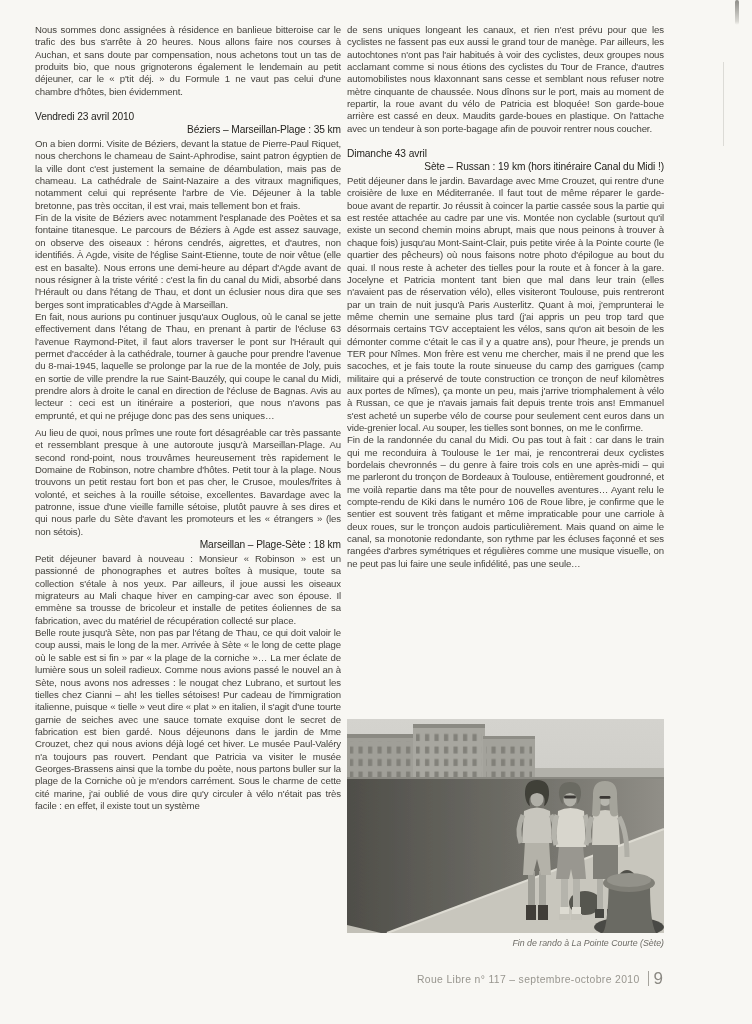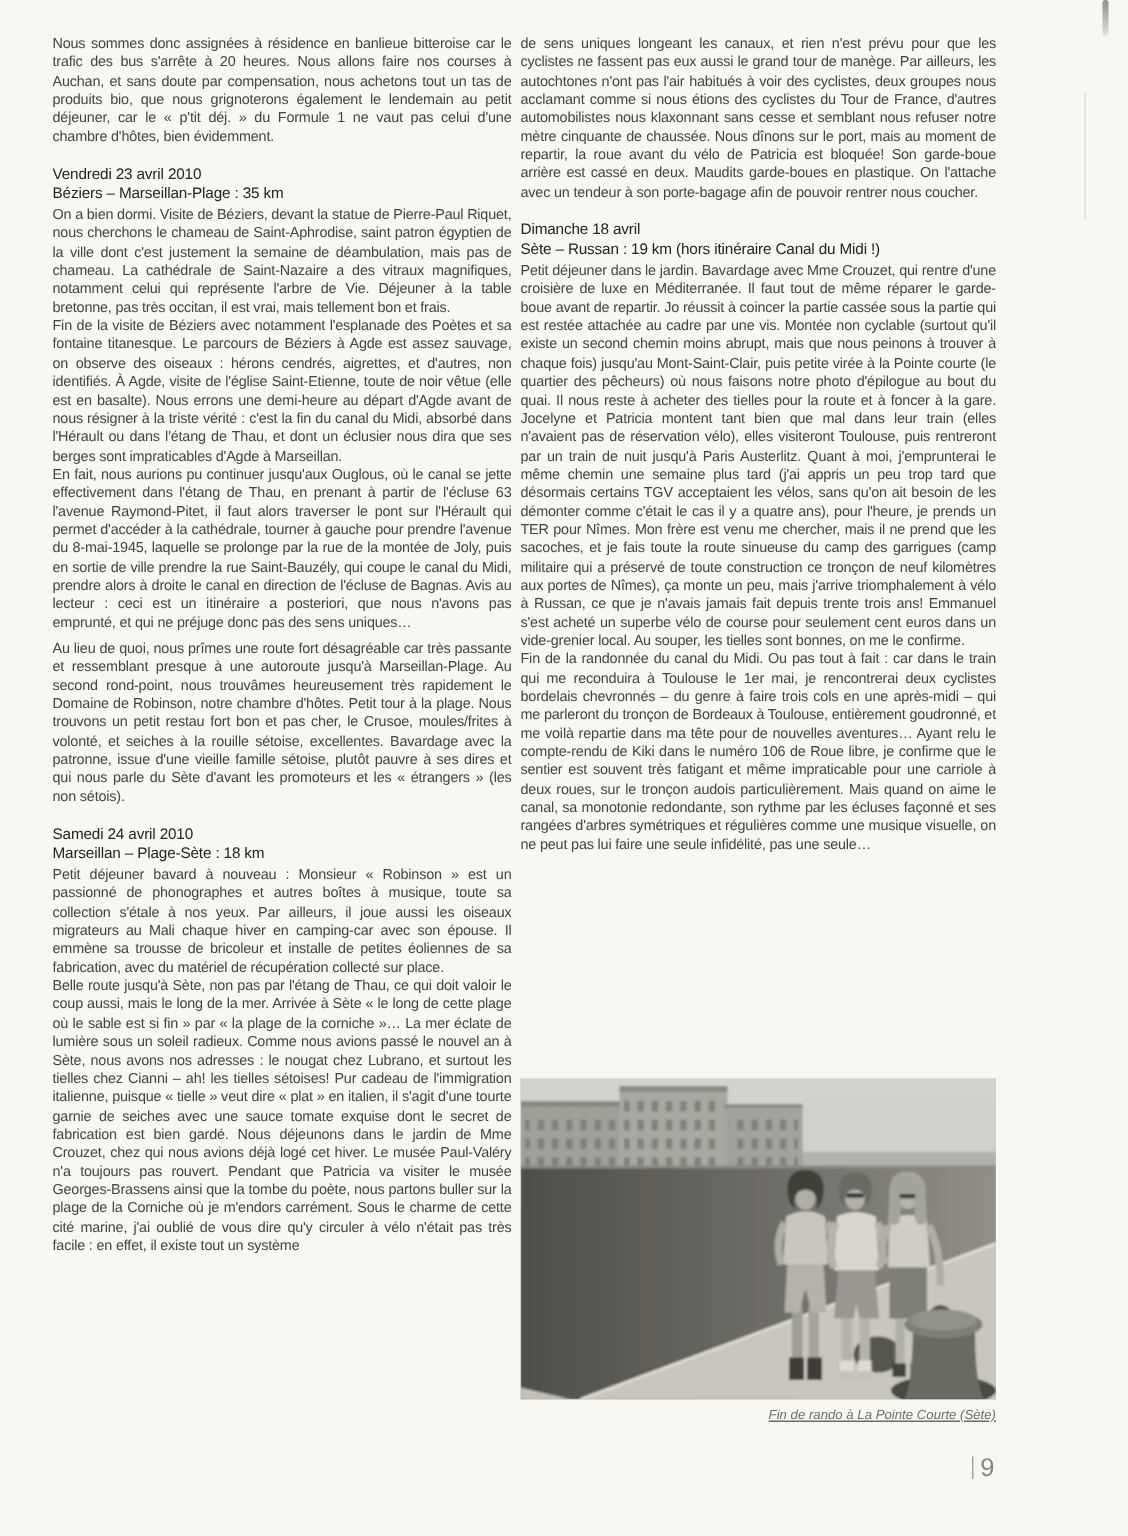--- a/index.html
+++ b/index.html
@@ -12,29 +12,29 @@
   .col{position:absolute;top:24px;overflow:hidden;}
   .col-left{left:35px;width:306px;height:918px;}
   .col-right{left:347px;width:317px;height:672px;}
   p.body{
     margin:0;font-size:9.6px;line-height:12.35px;letter-spacing:-0.12px;
     text-align:justify;hyphens:auto;-webkit-hyphens:auto;color:#45433e;
   }
   p.body.gap{margin-top:5px;}
   h3{margin:0;font-size:10.2px;line-height:13px;letter-spacing:-0.1px;color:#24231f;font-weight:normal;}
   h3.h-date{margin-top:12px;}
-  h3.h-route{margin-bottom:2px;}
+  h3.h-route{margin-bottom:2px;text-align:right;}
   .photo{
     position:absolute;left:347px;top:719px;width:317px;height:214px;
     overflow:hidden;background:#c7c6c1;
   }
   .photo svg{display:block;}
   .caption{
     position:absolute;left:347px;top:938px;width:317px;
-    text-align:right;font-style:italic;font-size:8.8px;color:#6e6c66;letter-spacing:0;text-decoration:underline;
+    text-align:right;font-style:italic;font-size:8.8px;color:#6e6c66;letter-spacing:0;
   }
   .footer{
     position:absolute;top:971px;right:89px;
     display:flex;align-items:flex-end;
   }
   .footer-title{font-size:10.4px;color:#98968f;letter-spacing:0.35px;line-height:15px;}
   .footer-sep{width:1px;height:15px;background:#a6a49d;margin:0 5px 1px 8px;}
   .footer-page{font-size:17px;color:#8b8983;line-height:16px;}
   .artifact-top{
     position:absolute;left:735px;top:0;width:4px;height:25px;border-radius:2px;
@@ -48,29 +48,28 @@
 <body>
 
 <div class="col col-left">
   <p class="body">Nous sommes donc assignées à résidence en banlieue bitteroise car le trafic des bus s'arrête à 20 heures. Nous allons faire nos courses à Auchan, et sans doute par compensation, nous achetons tout un tas de produits bio, que nous grignoterons également le lendemain au petit déjeuner, car le « p'tit déj. » du Formule 1 ne vaut pas celui d'une chambre d'hôtes, bien évidemment.</p>
   <h3 class="h-date">Vendredi 23 avril 2010</h3>
   <h3 class="h-route">Béziers – Marseillan-Plage : 35 km</h3>
   <p class="body">On a bien dormi. Visite de Béziers, devant la statue de Pierre-Paul Riquet, nous cherchons le chameau de Saint-Aphrodise, saint patron égyptien de la ville dont c'est justement la semaine de déambulation, mais pas de chameau. La cathédrale de Saint-Nazaire a des vitraux magnifiques, notamment celui qui représente l'arbre de Vie. Déjeuner à la table bretonne, pas très occitan, il est vrai, mais tellement bon et frais.</p>
   <p class="body">Fin de la visite de Béziers avec notamment l'esplanade des Poètes et sa fontaine titanesque. Le parcours de Béziers à Agde est assez sauvage, on observe des oiseaux : hérons cendrés, aigrettes, et d'autres, non identifiés. À Agde, visite de l'église Saint-Etienne, toute de noir vêtue (elle est en basalte). Nous errons une demi-heure au départ d'Agde avant de nous résigner à la triste vérité : c'est la fin du canal du Midi, absorbé dans l'Hérault ou dans l'étang de Thau, et dont un éclusier nous dira que ses berges sont impraticables d'Agde à Marseillan.</p>
   <p class="body">En fait, nous aurions pu continuer jusqu'aux Ouglous, où le canal se jette effectivement dans l'étang de Thau, en prenant à partir de l'écluse 63 l'avenue Raymond-Pitet, il faut alors traverser le pont sur l'Hérault qui permet d'accéder à la cathédrale, tourner à gauche pour prendre l'avenue du 8-mai-1945, laquelle se prolonge par la rue de la montée de Joly, puis en sortie de ville prendre la rue Saint-Bauzély, qui coupe le canal du Midi, prendre alors à droite le canal en direction de l'écluse de Bagnas. Avis au lecteur : ceci est un itinéraire a posteriori, que nous n'avons pas emprunté, et qui ne préjuge donc pas des sens uniques…</p>
   <p class="body gap">Au lieu de quoi, nous prîmes une route fort désagréable car très passante et ressemblant presque à une autoroute jusqu'à Marseillan-Plage. Au second rond-point, nous trouvâmes heureusement très rapidement le Domaine de Robinson, notre chambre d'hôtes. Petit tour à la plage. Nous trouvons un petit restau fort bon et pas cher, le Crusoe, moules/frites à volonté, et seiches à la rouille sétoise, excellentes. Bavardage avec la patronne, issue d'une vieille famille sétoise, plutôt pauvre à ses dires et qui nous parle du Sète d'avant les promoteurs et les « étrangers » (les non sétois).</p>
-  <h3 class="h-date">Samedi 24 avril 2010</h3>
   <h3 class="h-route">Marseillan – Plage-Sète : 18 km</h3>
   <p class="body">Petit déjeuner bavard à nouveau : Monsieur « Robinson » est un passionné de phonographes et autres boîtes à musique, toute sa collection s'étale à nos yeux. Par ailleurs, il joue aussi les oiseaux migrateurs au Mali chaque hiver en camping-car avec son épouse. Il emmène sa trousse de bricoleur et installe de petites éoliennes de sa fabrication, avec du matériel de récupération collecté sur place.</p>
   <p class="body">Belle route jusqu'à Sète, non pas par l'étang de Thau, ce qui doit valoir le coup aussi, mais le long de la mer. Arrivée à Sète « le long de cette plage où le sable est si fin » par « la plage de la corniche »… La mer éclate de lumière sous un soleil radieux. Comme nous avions passé le nouvel an à Sète, nous avons nos adresses : le nougat chez Lubrano, et surtout les tielles chez Cianni – ah! les tielles sétoises! Pur cadeau de l'immigration italienne, puisque « tielle » veut dire « plat » en italien, il s'agit d'une tourte garnie de seiches avec une sauce tomate exquise dont le secret de fabrication est bien gardé. Nous déjeunons dans le jardin de Mme Crouzet, chez qui nous avions déjà logé cet hiver. Le musée Paul-Valéry n'a toujours pas rouvert. Pendant que Patricia va visiter le musée Georges-Brassens ainsi que la tombe du poète, nous partons buller sur la plage de la Corniche où je m'endors carrément. Sous le charme de cette cité marine, j'ai oublié de vous dire qu'y circuler à vélo n'était pas très facile : en effet, il existe tout un système</p>
 </div>
 
 <div class="col col-right">
   <p class="body">de sens uniques longeant les canaux, et rien n'est prévu pour que les cyclistes ne fassent pas eux aussi le grand tour de manège. Par ailleurs, les autochtones n'ont pas l'air habitués à voir des cyclistes, deux groupes nous acclamant comme si nous étions des cyclistes du Tour de France, d'autres automobilistes nous klaxonnant sans cesse et semblant nous refuser notre mètre cinquante de chaussée. Nous dînons sur le port, mais au moment de repartir, la roue avant du vélo de Patricia est bloquée! Son garde-boue arrière est cassé en deux. Maudits garde-boues en plastique. On l'attache avec un tendeur à son porte-bagage afin de pouvoir rentrer nous coucher.</p>
-  <h3 class="h-date">Dimanche 18 avril</h3>
+  <h3 class="h-date">Dimanche 43 avril</h3>
   <h3 class="h-route">Sète – Russan : 19 km (hors itinéraire Canal du Midi !)</h3>
   <p class="body">Petit déjeuner dans le jardin. Bavardage avec Mme Crouzet, qui rentre d'une croisière de luxe en Méditerranée. Il faut tout de même réparer le garde-boue avant de repartir. Jo réussit à coincer la partie cassée sous la partie qui est restée attachée au cadre par une vis. Montée non cyclable (surtout qu'il existe un second chemin moins abrupt, mais que nous peinons à trouver à chaque fois) jusqu'au Mont-Saint-Clair, puis petite virée à la Pointe courte (le quartier des pêcheurs) où nous faisons notre photo d'épilogue au bout du quai. Il nous reste à acheter des tielles pour la route et à foncer à la gare. Jocelyne et Patricia montent tant bien que mal dans leur train (elles n'avaient pas de réservation vélo), elles visiteront Toulouse, puis rentreront par un train de nuit jusqu'à Paris Austerlitz. Quant à moi, j'emprunterai le même chemin une semaine plus tard (j'ai appris un peu trop tard que désormais certains TGV acceptaient les vélos, sans qu'on ait besoin de les démonter comme c'était le cas il y a quatre ans), pour l'heure, je prends un TER pour Nîmes. Mon frère est venu me chercher, mais il ne prend que les sacoches, et je fais toute la route sinueuse du camp des garrigues (camp militaire qui a préservé de toute construction ce tronçon de neuf kilomètres aux portes de Nîmes), ça monte un peu, mais j'arrive triomphalement à vélo à Russan, ce que je n'avais jamais fait depuis trente trois ans! Emmanuel s'est acheté un superbe vélo de course pour seulement cent euros dans un vide-grenier local. Au souper, les tielles sont bonnes, on me le confirme.</p>
   <p class="body">Fin de la randonnée du canal du Midi. Ou pas tout à fait : car dans le train qui me reconduira à Toulouse le 1er mai, je rencontrerai deux cyclistes bordelais chevronnés – du genre à faire trois cols en une après-midi – qui me parleront du tronçon de Bordeaux à Toulouse, entièrement goudronné, et me voilà repartie dans ma tête pour de nouvelles aventures… Ayant relu le compte-rendu de Kiki dans le numéro 106 de Roue libre, je confirme que le sentier est souvent très fatigant et même impraticable pour une carriole à deux roues, sur le tronçon audois particulièrement. Mais quand on aime le canal, sa monotonie redondante, son rythme par les écluses façonné et ses rangées d'arbres symétriques et régulières comme une musique visuelle, on ne peut pas lui faire une seule infidélité, pas une seule…</p>
 </div>
 
 <div class="photo">
   <svg viewBox="0 0 317 214" width="317" height="214" xmlns="http://www.w3.org/2000/svg">
     <defs>
       <linearGradient id="sky" x1="0" y1="0" x2="0" y2="1">
         <stop offset="0" stop-color="#d4d3ce"></stop>
@@ -157,18 +156,19 @@
         <ellipse cx="282" cy="164" rx="26" ry="9" fill="#807f77"></ellipse>
         <ellipse cx="282" cy="161" rx="22" ry="7" fill="#93928a"></ellipse>
       </g>
     </g>
   </svg>
 </div>
 
 <div class="caption">Fin de rando à La Pointe Courte (Sète)</div>
 
 <div class="footer">
+  <span class="footer-title">Roue Libre n° 117 – septembre-octobre 2010</span>
   <span class="footer-sep"></span>
   <span class="footer-page">9</span>
 </div>
 
 <div class="artifact-top"></div>
 <div class="artifact-line"></div>
 
 </body></html>

